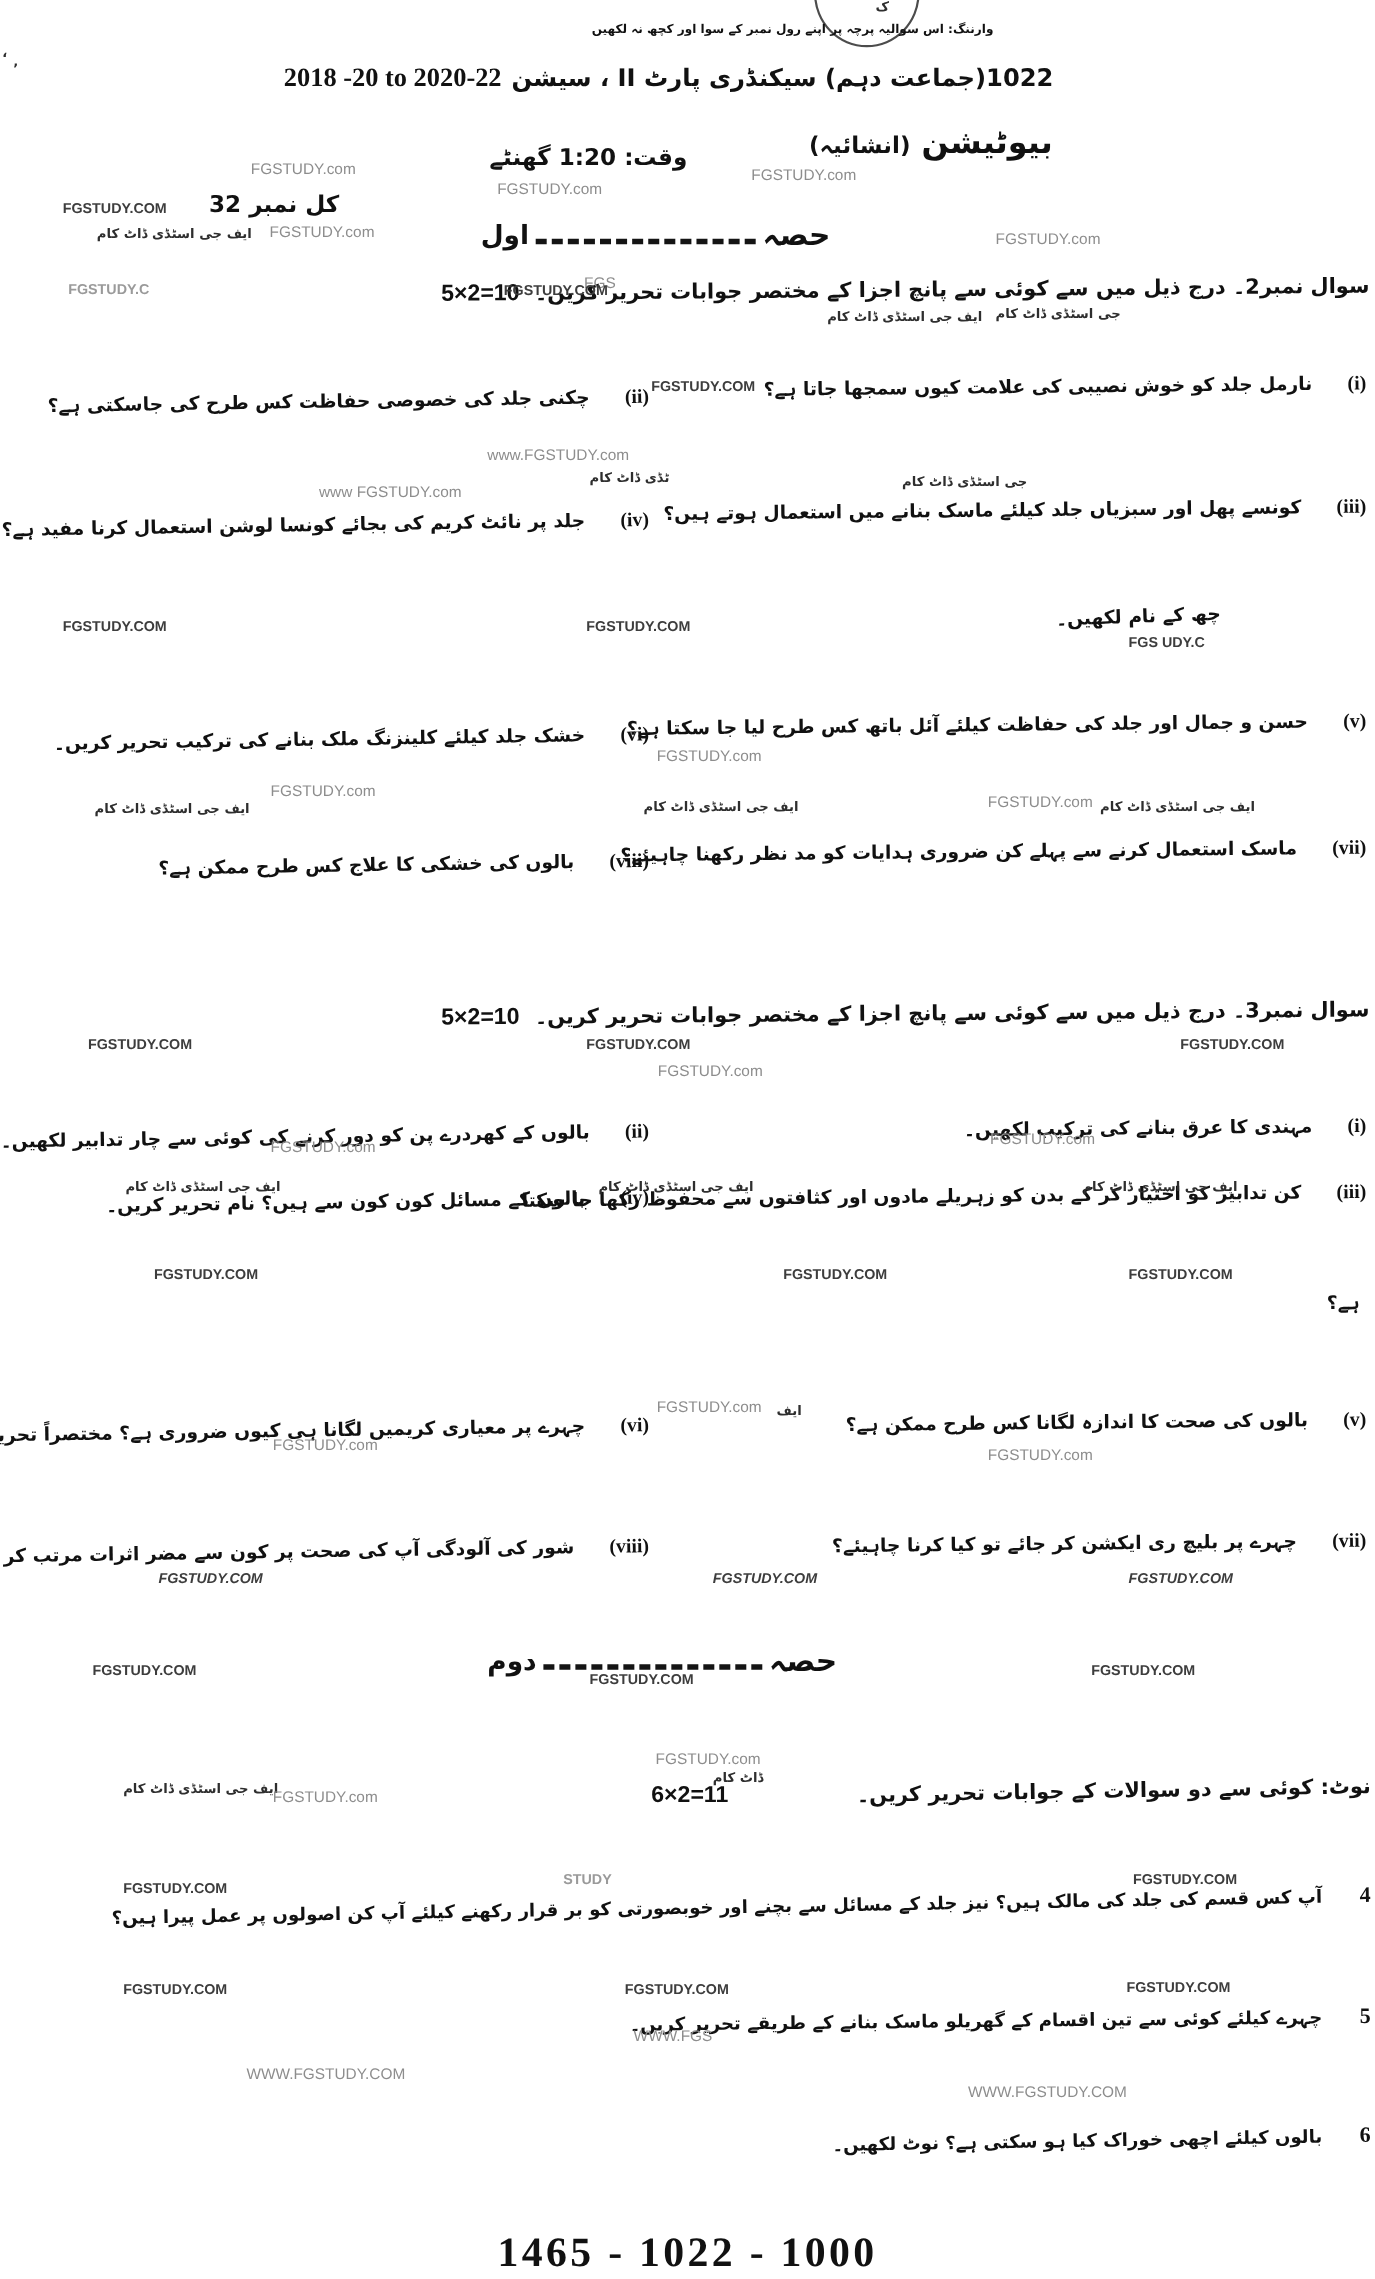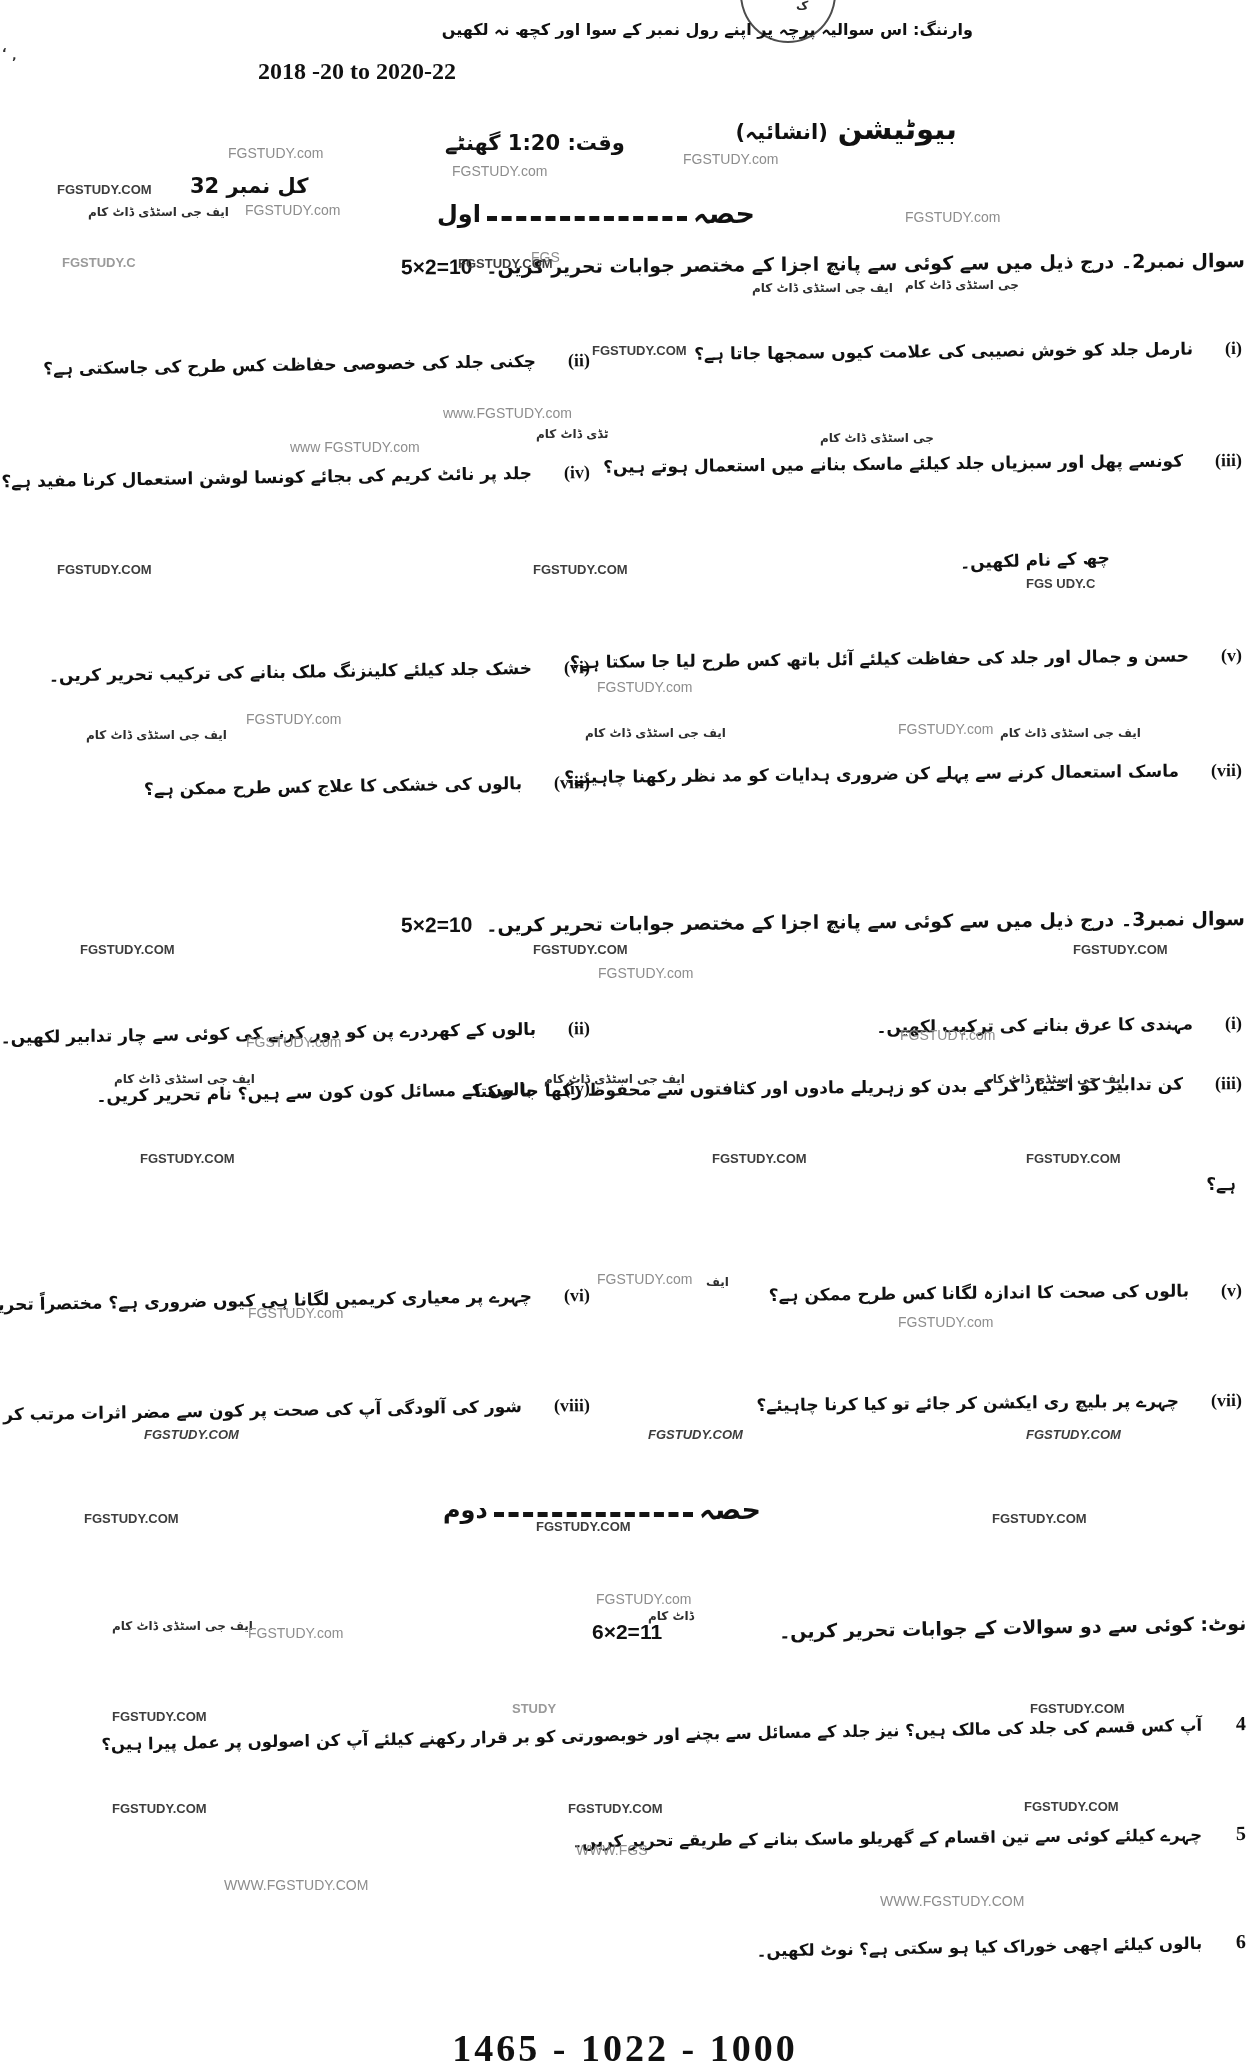--- a/index.html
+++ b/index.html
@@ -8,21 +8,21 @@
     background:#ffffff;overflow:hidden;
     font-family:"DejaVu Sans",sans-serif;color:#111;
   }
   
   .ur{direction:rtl;unicode-bidi:isolate;}
   .abs{position:absolute;}
   .nowrap{white-space:nowrap;}
 
   
   .warning{top:20px;left:468px;width:505px;text-align:center;
-    font-size:16px;font-weight:700;}
+    font-size:11px;font-weight:700;}
   .paper-line{top:58px;left:258px;display:flex;gap:9px;align-items:baseline;}
   .session-range{font-family:"Liberation Serif",serif;font-weight:700;font-size:24px;direction:ltr;}
   .paper-code{font-size:22px;font-weight:700;}
   .subject{top:112px;left:612px;width:345px;display:flex;direction:rtl;gap:10px;align-items:baseline;justify-content:flex-start;}
   .subject-name{font-size:29px;font-weight:800;}
   .subject-type{font-size:21px;font-weight:700;}
   .time{top:131px;left:445px;font-size:21px;font-weight:700;}
   .total-marks{top:134px;left:190px;font-size:21px;font-weight:700;margin-top:40px;}
 
   .part-heading{display:flex;direction:rtl;align-items:center;gap:6px;width:318px;}
@@ -82,20 +82,21 @@
 <body>
 
 <div class="page">
 
   <div class="punch-circle"></div>
 
   <div class="abs warning ur nowrap">وارننگ: اس سوالیہ پرچہ پر اپنے رول نمبر کے سوا اور کچھ نہ لکھیں</div>
 
   <div class="abs paper-line">
     <span class="session-range nowrap">2018 -20 to 2020-22</span>
+    <span class="paper-code ur nowrap">1022(جماعت دہم) سیکنڈری پارٹ II ، سیشن</span>
   </div>
 
   <div class="abs subject">
     <span class="subject-name ur">بیوٹیشن</span>
     <span class="subject-type ur">(انشائیہ)</span>
   </div>
   <div class="abs time ur nowrap">وقت: 1:20 گھنٹے</div>
   <div class="abs total-marks ur nowrap">کل نمبر 32</div>
 
   <div class="abs part-heading" id="part1-heading">

